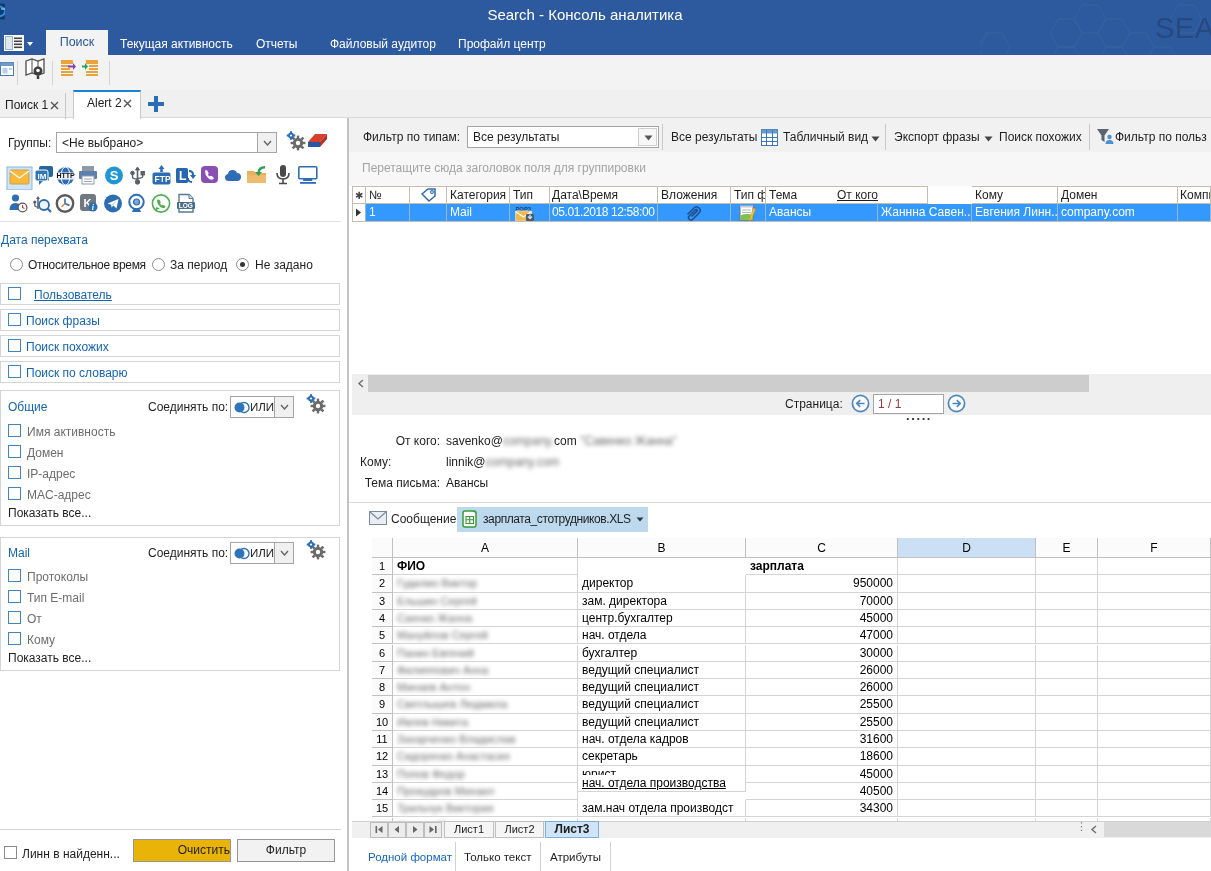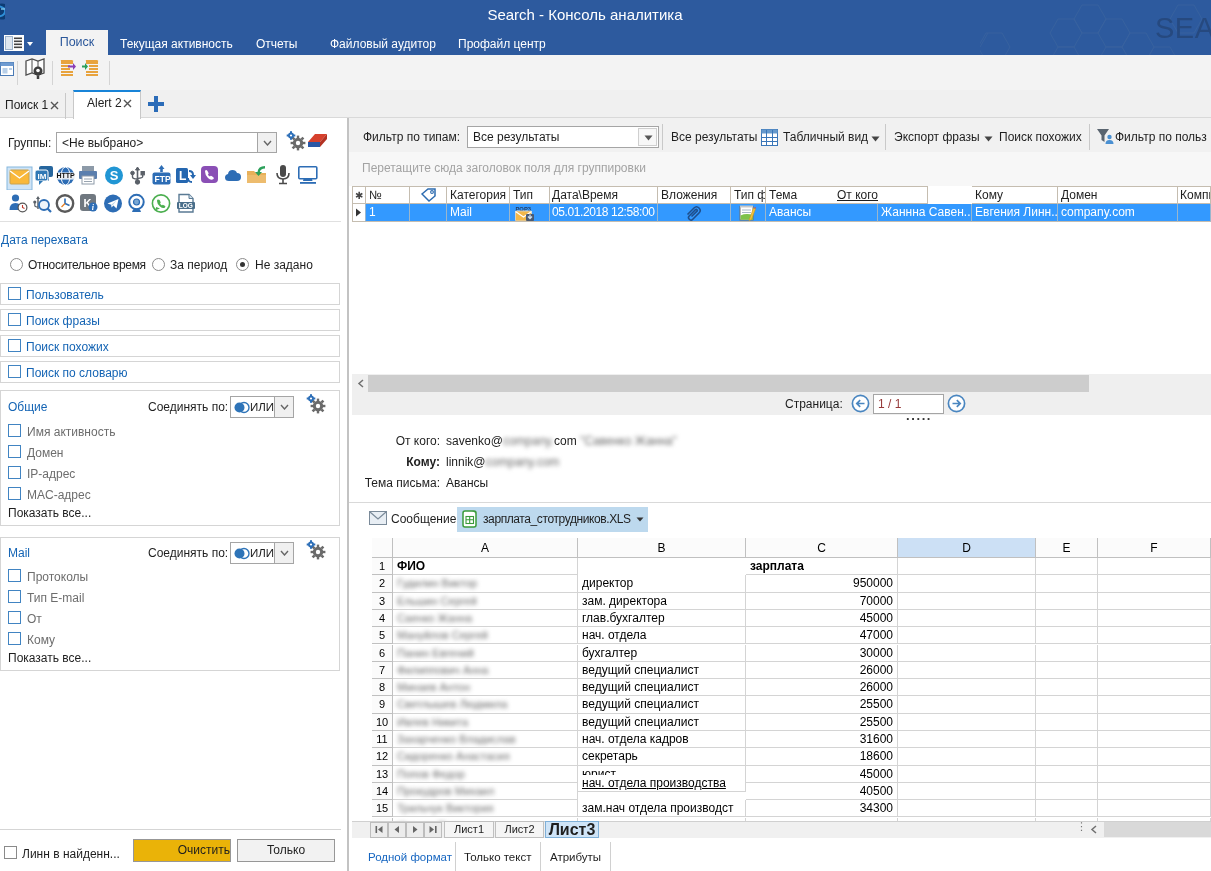--- a/index.html
+++ b/index.html
@@ -319,21 +319,21 @@
 <div class="abs" style="left:28px; top:258px; letter-spacing:-0.3px;">Относительное время</div>
 <div class="radio" style="left:152px; top:258px;"></div>
 <div class="abs" style="left:170px; top:258px;">За период</div>
 <div class="radio" style="left:236px; top:258px;">
     <span style="position:absolute; left:3px; top:3px; width:5px; height:5px; border-radius:50%; background:#333;"></span>
   </div>
 <div class="abs" style="left:255px; top:258px;">Не задано</div>
 
 <div class="box" style="left:0px; top:283px; width:340px; height:22px;"></div>
 <div class="cb" style="left:8px; top:287px;"></div>
-<div class="abs blue-title" style="left:26px; top:288px;">Пользователь</div>
+<div class="abs blue-title" style="left:34px; top:288px;text-decoration:underline;">Пользователь</div>
 
 <div class="box" style="left:0px; top:309px; width:340px; height:22px;"></div>
 <div class="cb" style="left:8px; top:313px;"></div>
 <div class="abs blue-title" style="left:26px; top:314px;">Поиск фразы</div>
 
 <div class="box" style="left:0px; top:335px; width:340px; height:22px;"></div>
 <div class="cb" style="left:8px; top:339px;"></div>
 <div class="abs blue-title" style="left:26px; top:340px;">Поиск похожих</div>
 
 <div class="box" style="left:0px; top:361px; width:340px; height:22px;"></div>
@@ -435,21 +435,21 @@
 <div class="cb" style="left:8px; top:611px;"></div>
 <div class="abs gray-label" style="left:27px; top:612px;">От</div>
 <div class="cb" style="left:8px; top:632px;"></div>
 <div class="abs gray-label" style="left:27px; top:633px;">Кому</div>
 <div class="abs" style="left:8px; top:651px;">Показать все...</div>
 
 <div class="abs" style="left:0; top:829px; width:341px; height:1px; background:#d5d5d5;"></div>
 <div class="cbg" style="left:4px; top:846px;"></div>
 <div class="abs" style="left:22px; top:847px;">Линн в найденн...</div>
 <div class="abs" style="left:133px; top:839px; width:98px; height:23px; background:#eab308; border:1px solid #979797; text-align:right; line-height:21px;">Очистить</div>
-<div class="abs" style="left:237px; top:839px; width:98px; height:23px; background:#f2f2f2; border:1px solid #979797; text-align:center; line-height:21px;">Только</div>
+<div class="abs" style="left:237px; top:839px; width:98px; height:23px; background:#f2f2f2; border:1px solid #979797; text-align:center; line-height:21px;">Фильтр</div>
 
 <div class="abs" style="left:349px; top:118px; width:862px; height:34px; background:#f1f1f1;"></div>
 <div class="abs" style="left:349px; top:152px; width:862px; height:34px; background:#f7f7f7;"></div>
 <div class="abs" style="left:363px; top:130px;">Фильтр по типам:</div>
 <div class="ddl" style="left:467px; top:126px; width:192px; height:22px;">
   <span style="position:absolute; left:5px; top:3px;">Все результаты</span>
   <span style="position:absolute; right:1px; top:1px; width:19px; height:18px; background:#f7f7f7; border:1px solid #cfcfcf;">
       <svg style="position:absolute; left:5px; top:6px;" width="9" height="6">
         <path d="M0.5 0.5 L8.5 0.5 L4.5 5.5 Z" fill="#555"></path>
       </svg>
@@ -552,21 +552,21 @@
 <div class="abs" id="pgright" style="left:947px; top:394px;">
 <svg width="19" height="19">
   <circle cx="9.5" cy="9.5" r="8.1" fill="#fff" stroke="#4a86c0" stroke-width="1.7"></circle>
   <path d="M5.5 9.5 L13 9.5 M9.8 6.2 L13.2 9.5 L9.8 12.8" stroke="#4a86c0" stroke-width="1.7" fill="none"></path>
 </svg>
 </div>
 <div class="abs" style="left:906px; top:408px; color:#333; letter-spacing:1.6px; font-size:13px; font-weight:bold;">.....</div>
 
 <div class="abs" style="left:352px; top:434px; width:88px; text-align:right;">От кого:</div>
 <div class="abs" style="left:446px; top:434px;">savenko@<span class="blur">company.</span>com <span class="blur">"Савенко Жанна"</span></div>
-<div class="abs" style="left:352px; top:455px; width:88px; text-align:right;font-weight:bold;">Кому:</div>
+<div class="abs" style="left:360px; top:455px; width:88px; ">Кому:</div>
 <div class="abs" style="left:446px; top:455px;">linnik@<span class="blur">company.com</span></div>
 <div class="abs" style="left:352px; top:476px; width:88px; text-align:right;">Тема письма:</div>
 <div class="abs" style="left:446px; top:476px;">Авансы</div>
 
 <div class="abs" style="left:349px; top:502px; width:862px; height:1px; background:#d9d9d9;"></div>
 <div class="abs" id="msg-icon" style="left:369px; top:511px;">
 <svg width="18" height="14">
   <rect x="0.5" y="0.5" width="17" height="13" fill="#e8eef4" stroke="#7a8a99"></rect>
   <path d="M1 1 L9 8 L17 1" fill="none" stroke="#7a8a99" stroke-width="1.2"></path>
 </svg>
@@ -610,21 +610,21 @@
     <div class="sc" style="left:1098px; top:575.3px; width:113px; height:17.3px;"></div>
     <div class="sh" style="left:372px; top:592.6px; width:21px; height:17.3px; line-height:17.3px; font-size:11px;">3</div>
     <div class="sc" style="left:393px; top:592.6px; width:185px; height:17.3px; line-height:17.3px; "><span class="blur" style="font-size:11px;">Ельшин Сергей</span></div>
     <div class="sc" style="left:578px; top:592.6px; width:168px; height:17.3px; line-height:17.3px; ">зам. директора</div>
     <div class="sc" style="left:746px; top:592.6px; width:152px; height:17.3px; line-height:17.3px;  text-align:right;">70000</div>
     <div class="sc" style="left:898px; top:592.6px; width:138px; height:17.3px;"></div>
     <div class="sc" style="left:1036px; top:592.6px; width:62px; height:17.3px;"></div>
     <div class="sc" style="left:1098px; top:592.6px; width:113px; height:17.3px;"></div>
     <div class="sh" style="left:372px; top:609.9px; width:21px; height:17.3px; line-height:17.3px; font-size:11px;">4</div>
     <div class="sc" style="left:393px; top:609.9px; width:185px; height:17.3px; line-height:17.3px; "><span class="blur" style="font-size:11px;">Саенко Жанна</span></div>
-    <div class="sc" style="left:578px; top:609.9px; width:168px; height:17.3px; line-height:17.3px; ">глав.бухгалтер</div>
+    <div class="sc" style="left:578px; top:609.9px; width:168px; height:17.3px; line-height:17.3px; ">центр.бухгалтер</div>
     <div class="sc" style="left:746px; top:609.9px; width:152px; height:17.3px; line-height:17.3px;  text-align:right;">45000</div>
     <div class="sc" style="left:898px; top:609.9px; width:138px; height:17.3px;"></div>
     <div class="sc" style="left:1036px; top:609.9px; width:62px; height:17.3px;"></div>
     <div class="sc" style="left:1098px; top:609.9px; width:113px; height:17.3px;"></div>
     <div class="sh" style="left:372px; top:627.2px; width:21px; height:17.3px; line-height:17.3px; font-size:11px;">5</div>
     <div class="sc" style="left:393px; top:627.2px; width:185px; height:17.3px; line-height:17.3px; "><span class="blur" style="font-size:11px;">Мануйлов Сергей</span></div>
     <div class="sc" style="left:578px; top:627.2px; width:168px; height:17.3px; line-height:17.3px; ">нач. отдела</div>
     <div class="sc" style="left:746px; top:627.2px; width:152px; height:17.3px; line-height:17.3px;  text-align:right;">47000</div>
     <div class="sc" style="left:898px; top:627.2px; width:138px; height:17.3px;"></div>
     <div class="sc" style="left:1036px; top:627.2px; width:62px; height:17.3px;"></div>
@@ -720,21 +720,21 @@
     <div class="navbtn" style="left:406px;"><svg width="8" height="9" style="margin-top:2px;">
         <path d="M2 1 L6.5 4.5 L2 8 Z" fill="#666"></path>
       </svg></div>
     <div class="navbtn" style="left:424px;"><svg width="8" height="9" style="margin-top:2px;">
         <rect x="6" y="1" width="1.6" height="7" fill="#666"></rect>
         <path d="M0.5 1 L5 4.5 L0.5 8 Z" fill="#666"></path>
       </svg></div>
   </div>
 <div class="abs" style="left:444px; top:821px; width:50px; height:17px; background:#f5f5f5; border:1px solid #c0c0c0; text-align:center; font-size:11px; line-height:15px;">Лист1</div>
 <div class="abs" style="left:495px; top:821px; width:49px; height:17px; background:#f5f5f5; border:1px solid #c0c0c0; text-align:center; font-size:11px; line-height:15px;">Лист2</div>
-<div class="abs" style="left:545px; top:821px; width:54px; height:17px; background:#cfe4f7; border:1px solid #7fb0d8; text-align:center; font-size:16px; line-height:15px; font-weight:bold;">Лист3</div>
+<div class="abs" style="left:545px; top:821px; width:54px; height:17px; background:#cfe4f7; border:1px solid #7fb0d8; text-align:center; font-size:12px; line-height:15px; font-weight:bold;">Лист3</div>
 <div class="abs" style="left:1076px; top:820px; color:#777; font-size:11px;">⋮</div>
 <svg class="abs" style="left:1090px; top:825px;" width="7" height="9">
     <path d="M6 1 L2 4.5 L6 8" stroke="#707070" stroke-width="1.5" fill="none"></path>
   </svg>
 <div class="abs" style="left:1104px; top:822px; width:107px; height:15px; background:#d9d9d9;"></div>
 
 <div class="abs" style="left:368px; top:851px; color:#1565c0; font-size:11.5px;">Родной формат</div>
 <div class="sep-v" style="left:455px; top:842px; height:29px; background:#d0d0d0;"></div>
 <div class="abs" style="left:464px; top:851px; font-size:11.5px;">Только текст</div>
 <div class="sep-v" style="left:540px; top:842px; height:29px; background:#d0d0d0;"></div>

